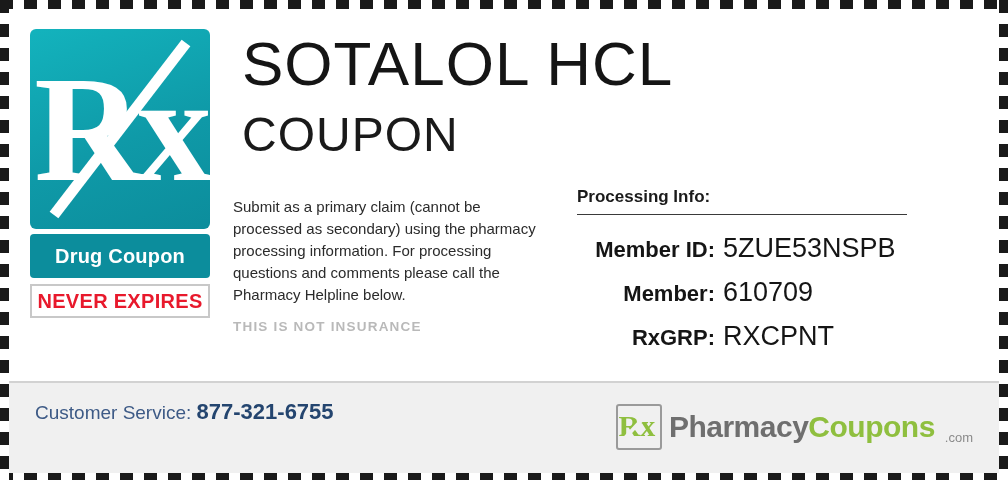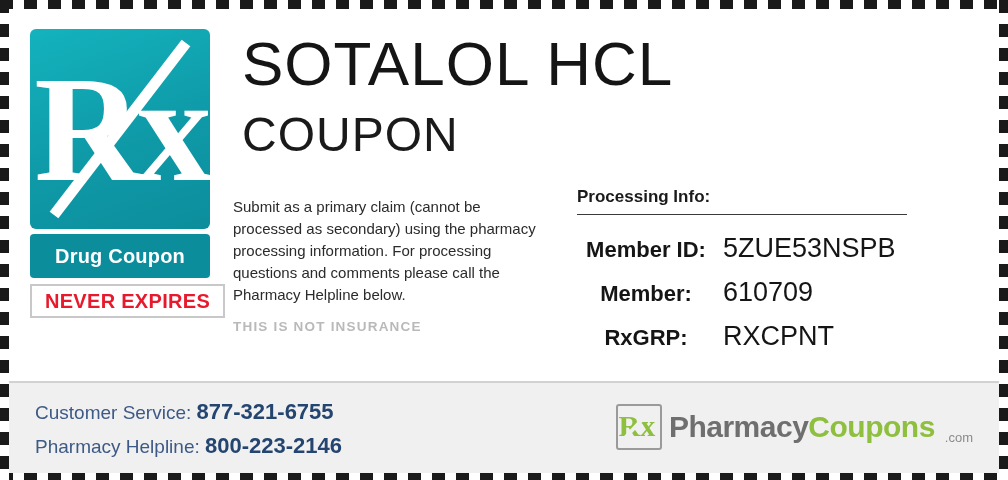--- a/index.html
+++ b/index.html
@@ -104,21 +104,21 @@
     border-radius: 4px;
     color: #ffffff;
     font-size: 20px;
     font-weight: bold;
     line-height: 44px;
     text-align: center;
     letter-spacing: 0.2px;
   }
   .never-expires {
     margin-top: 6px;
-    width: 195px;
+    width: 180px;
     height: 34px;
     border: 2px solid #c8c8c8;
     box-sizing: border-box;
     color: #e8192c;
     font-size: 20px;
     font-weight: bold;
     line-height: 30px;
     text-align: center;
     letter-spacing: 0.3px;
   }
@@ -188,21 +188,21 @@
     display: flex;
     align-items: baseline;
     justify-content: flex-start;
     margin-bottom: 13px;
     white-space: nowrap;
   }
   .proc-row .lbl {
     font-size: 22px;
     font-weight: bold;
     color: #151515;
-    text-align: center;
+    text-align: right;
     width: 138px;
     flex: 0 0 138px;
   }
   .proc-row .val {
     font-size: 27px;
     color: #151515;
     margin-left: 8px;
   }
 
   
@@ -329,24 +329,20 @@
       </div>
 
     </div>
 
     <div class="footer">
       <div class="footer-left">
         <div class="foot-line">
           <span class="lab">Customer Service:</span>
           <span class="num">877-321-6755</span>
         </div>
-        <div class="foot-line">
-          <span class="lab">Pharmacy Helpline:</span>
-          <span class="num">800-223-2146</span>
-        </div>
       </div>
 
       <div class="brand">
         <div class="brand-mark">
           <div class="bm-rx">Rx</div>
           <svg style="position:absolute;left:0;top:0" width="38" height="38" viewBox="0 0 38 38">
             <line x1="5" y1="34" x2="33" y2="4" stroke="#f0f0f0" stroke-width="4"></line>
           </svg>
         </div>
         <div class="brand-text">

